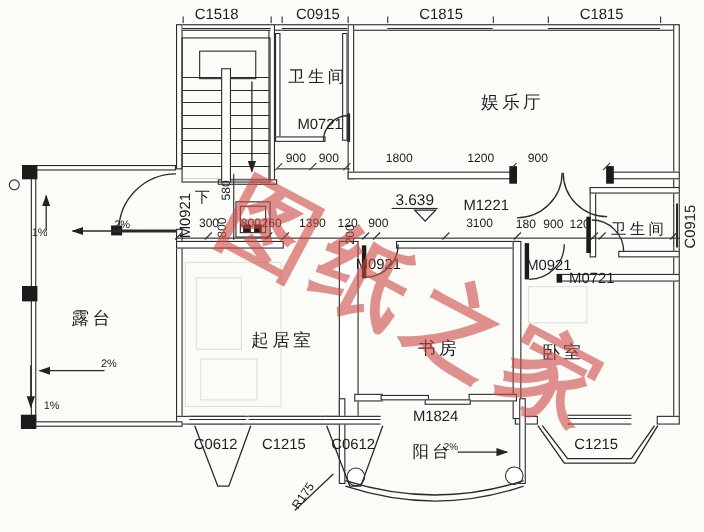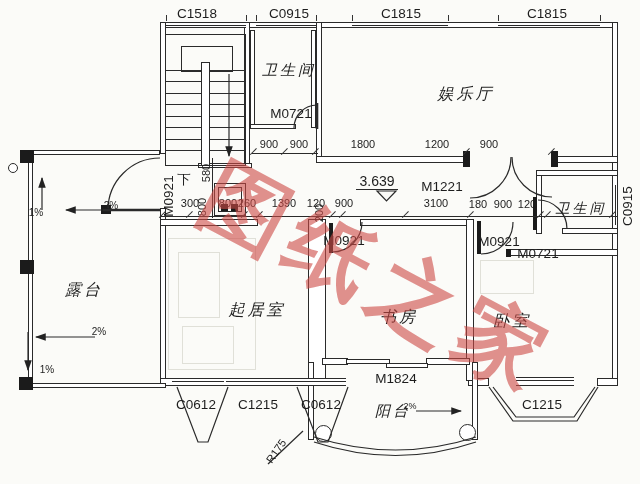--- a/index.html
+++ b/index.html
@@ -8,21 +8,21 @@
   .wall{position:absolute;background:#fff;border:1px solid #2a2a2a;box-sizing:border-box;}
   .wline{position:absolute;background:transparent;border:1px solid #2a2a2a;box-sizing:border-box;}
   .line{position:absolute;background:#2a2a2a;}
   .blk{position:absolute;background:#1b1b1b;}
   .circ{position:absolute;border:1.4px solid #2a2a2a;border-radius:50%;background:#fff;box-sizing:border-box;}
   .window-h{position:absolute;box-sizing:border-box;border-top:1px solid #2a2a2a;border-bottom:1px solid #2a2a2a;
     background-color:#fff;background-image:linear-gradient(to bottom,transparent 0 2px,#2a2a2a 2px 3px,transparent 3px 100%);}
   .window-v{position:absolute;box-sizing:border-box;border-left:1px solid #2a2a2a;border-right:1px solid #2a2a2a;
     background-color:#fff;background-image:linear-gradient(to right,transparent 0 2px,#2a2a2a 2px 3px,transparent 3px 100%);}
   .lbl{position:absolute;white-space:nowrap;transform:translate(-50%,-50%);font-size:13.5px;color:#1d1d1d;}
-  .room{font-size:16px;letter-spacing:3px;font-style:italic;}
+  .room{font-size:16px;letter-spacing:3px;}
   .dim{font-size:11px;}
   .small{font-size:10px;}
   .rot90{transform:translate(-50%,-50%) rotate(-90deg);}
   .rot55{transform:translate(-50%,-50%) rotate(-55deg);}
   .tk{position:absolute;width:9px;height:1.4px;background:#333;transform:rotate(-45deg);}
   .vl{position:absolute;width:1px;height:6px;background:#333;}
   .treads{position:absolute;background-image:repeating-linear-gradient(to bottom,#2c2c2c 0 1px,transparent 1px 11.5px);}
   .furn{position:absolute;border:1px solid #e0e0d8;box-sizing:border-box;}
   .red-note{position:absolute;color:#e02c20;font-size:13.5px;letter-spacing:1px;white-space:nowrap;}
   .wm{position:absolute;left:208px;top:145px;font-size:86px;line-height:1;letter-spacing:10px;

